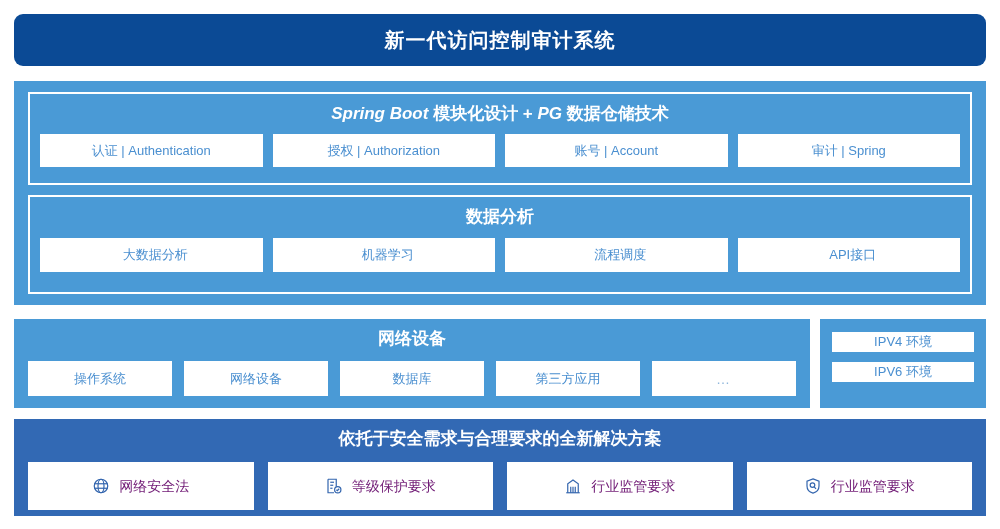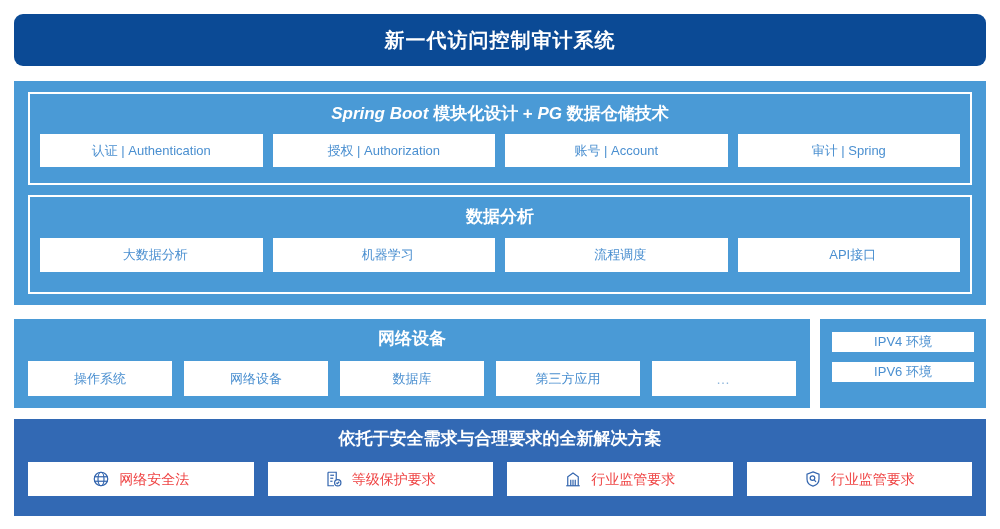--- a/index.html
+++ b/index.html
@@ -83,21 +83,21 @@
     display:flex;flex-direction:column;gap:10px;
   }
   .env .chip{height:30px;font-size:13px;}
 
   
   .compliance .chips{
     position:absolute;left:0;top:43px;width:100%;
     padding:0 14px;gap:14px;
   }
   .compliance .chip{
-    height:34px;color:#ef4444;font-size:14px;gap:9px;
+    height:48px;color:#701a75;font-size:14px;gap:9px;
   }
   .compliance .chip .ic{
     width:18px;height:18px;display:inline-flex;
     align-items:center;justify-content:center;flex:0 0 auto;
   }
   .compliance .chip .ic svg{display:block;}
   .compliance .chip .lbl{line-height:1;}
 </style>
 </head>
 <body>

